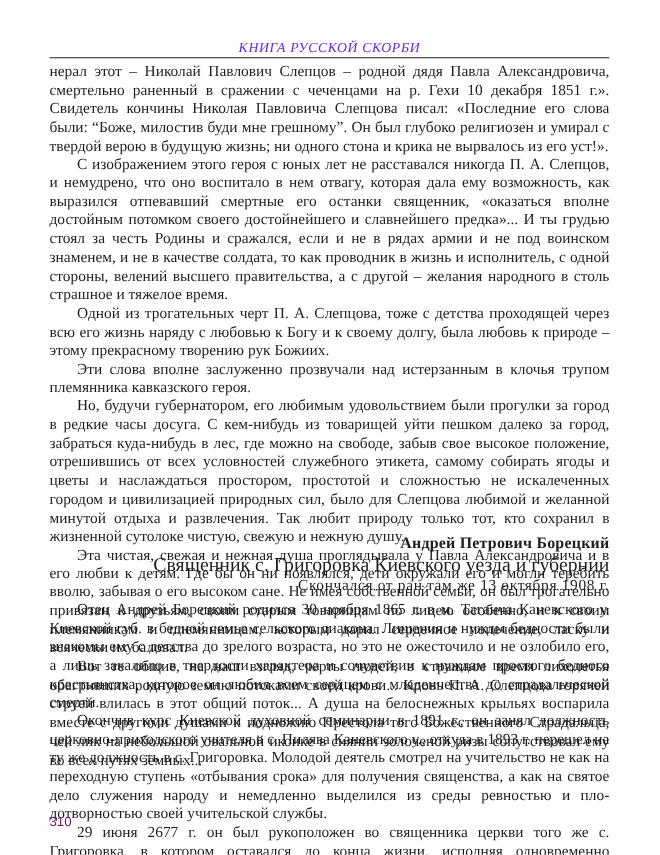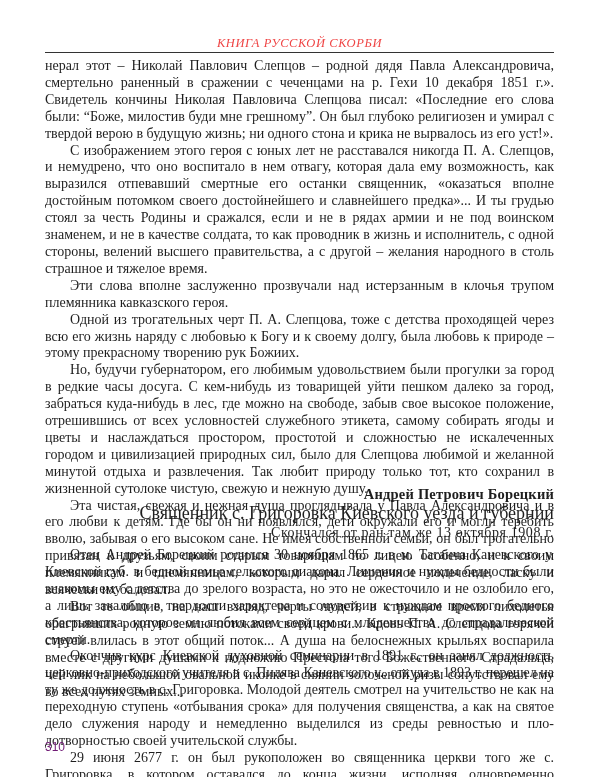--- a/index.html
+++ b/index.html
@@ -5,21 +5,21 @@
   html, body { margin: 0; padding: 0; background: #ffffff; }
   body {
     width: 600px; height: 777px; position: relative; overflow: hidden;
     font-family: "Liberation Serif", "DejaVu Serif", serif;
     color: #1e1e1e;
   }
   .page { position: absolute; left: 45px; top: 0; width: 509px; }
   .running-head {
     position: absolute; top: 36px; left: 0; width: 509px;
     text-align: center; font-style: italic; font-size: 12.5px; letter-spacing: 0.6px;
-    color: #ef4444;
+    color: #6d28d9;
   }
   .head-rule {
     position: absolute; top: 52px; left: 0; width: 509px; height: 0;
     border-top: 1.3px solid #333;
   }
   .body-top { position: absolute; top: 58px; left: 0; width: 509px; }
   p {
     margin: 0; font-size: 14px; line-height: 16.9px;
     text-align: justify; hyphens: manual;
   }
@@ -37,22 +37,22 @@
 </head>
 <body>
 
 <div class="page">
   <div class="running-head">КНИГА РУССКОЙ СКОРБИ</div>
   <div class="head-rule"></div>
 
   <div class="body-top">
     <p>нерал этот – Николай Павлович Слепцов – родной дядя Павла Александровича, смертельно раненный в сражении с чеченцами на р. Гехи 10 декабря 1851 г.». Свидетель кончины Николая Павловича Слепцова писал: «Последние его слова были: “Боже, милостив буди мне грешному”. Он был глубоко религиозен и умирал с твердой верою в будущую жизнь; ни одного стона и крика не вырвалось из его уст!».</p>
     <p class="indent">С изображением этого героя с юных лет не расставался никогда П. А. Слепцов, и немудрено, что оно воспитало в нем отвагу, которая дала ему возможность, как выразился отпевавший смертные его останки священник, «оказаться вполне достойным потомком своего достойнейшего и славнейшего предка»... И ты грудью стоял за честь Родины и сражался, если и не в рядах армии и не под воинском знаменем, и не в качестве солдата, то как проводник в жизнь и исполнитель, с одной стороны, велений высшего правительства, а с другой – желания народного в столь страшное и тяжелое время.</p>
+    <p class="indent">Одной из трогательных черт П. А. Слепцова, тоже с детства проходящей через всю его жизнь наряду с любовью к Богу и к своему долгу, была любовь к природе – этому прекрасному творению рук Божиих.</p>
     <p class="indent">Эти слова вполне заслуженно прозвучали над истерзанным в клочья трупом племянника кав­казского героя.</p>
-    <p class="indent">Одной из трогательных черт П. А. Слепцова, тоже с детства проходящей через всю его жизнь наряду с любовью к Богу и к своему долгу, была любовь к природе – этому прекрасному творению рук Божиих.</p>
     <p class="indent">Но, будучи губернатором, его любимым удовольствием были прогулки за город в редкие часы досу­га. С кем-нибудь из товарищей уйти пешком далеко за город, забраться куда-нибудь в лес, где можно на свободе, забыв свое высокое положение, отрешившись от всех условностей служебного этикета, самому собирать ягоды и цветы и наслаждаться простором, простотой и сложностью не искалеченных городом и цивилизацией природных сил, было для Слепцова любимой и желанной минутой отдыха и развлечения. Так любит природу только тот, кто сохранил в жизненной сутолоке чистую, свежую и нежную душу.</p>
     <p class="indent">Эта чистая, свежая и нежная душа проглядывала у Павла Александровича и в его любви к детям. Где бы он ни появлялся, дети окружали его и могли теребить вволю, забывая о его высоком сане. Не имея собственной семьи, он был трогательно привязан к друзьям, своим старым товарищам по ли­цею особенно, и к своим племянникам и племянницам, которым дарил сердечное попечение, ласку и всячески их баловал.</p>
     <p class="indent">Вот те общие, на наш взгляд, черты людей, в страшное время лихолетья обагривших родную землю потоками своей крови... Кровь П. А. Слепцова горячей струей влилась в этот общий поток... А душа на белоснежных крыльях воспарила вместе с другими душами к подножию Престола того Божественного Страдальца, чей лик на небольшой овальной иконке в сиянии золоченой ризы со­путствовал ему во всех путях земных...</p>
   </div>
 
   <div class="entry-head">
     <div class="entry-name">Андрей Петрович Борецкий</div>
     <div class="entry-role">Священник с. Григоровка Киевского уезда и губернии</div>
     <div class="entry-death">Скончался от ран там же 13 октября 1908 г.</div>
   </div>

